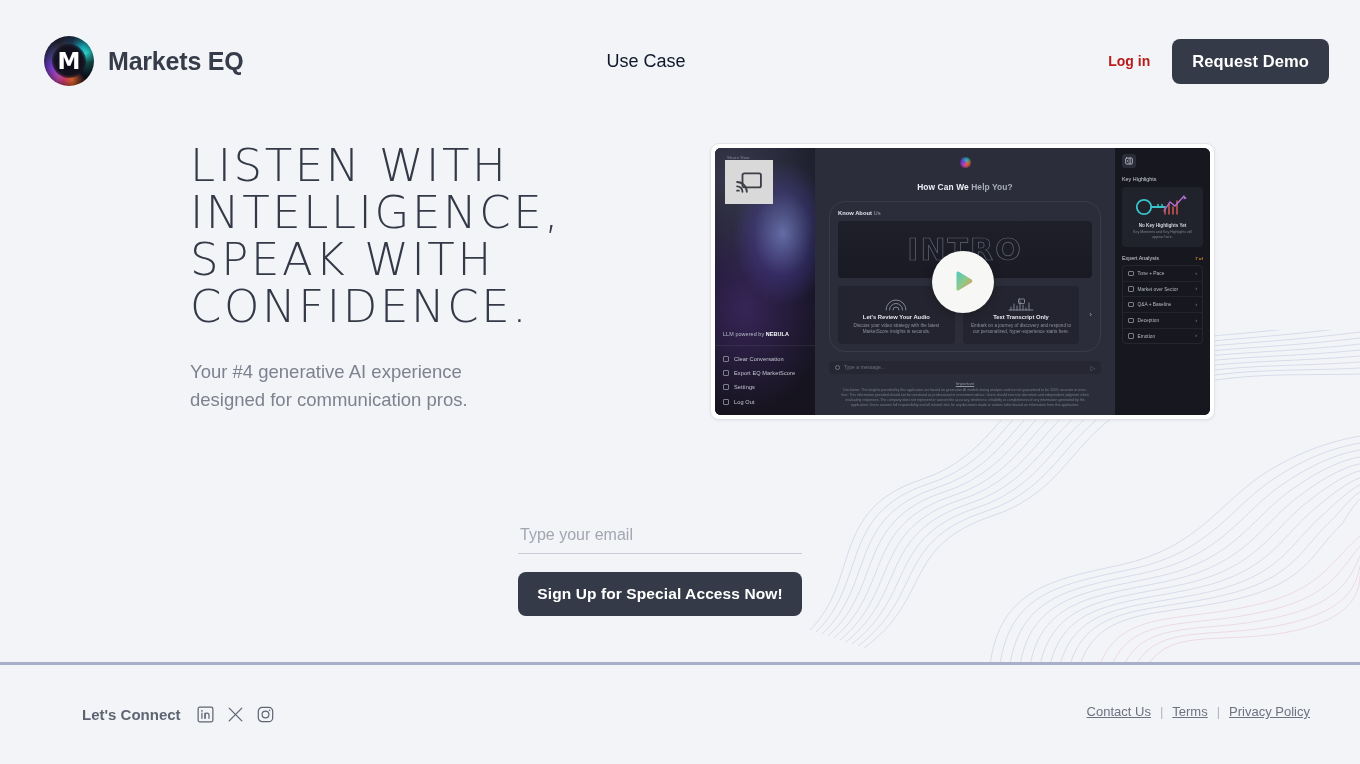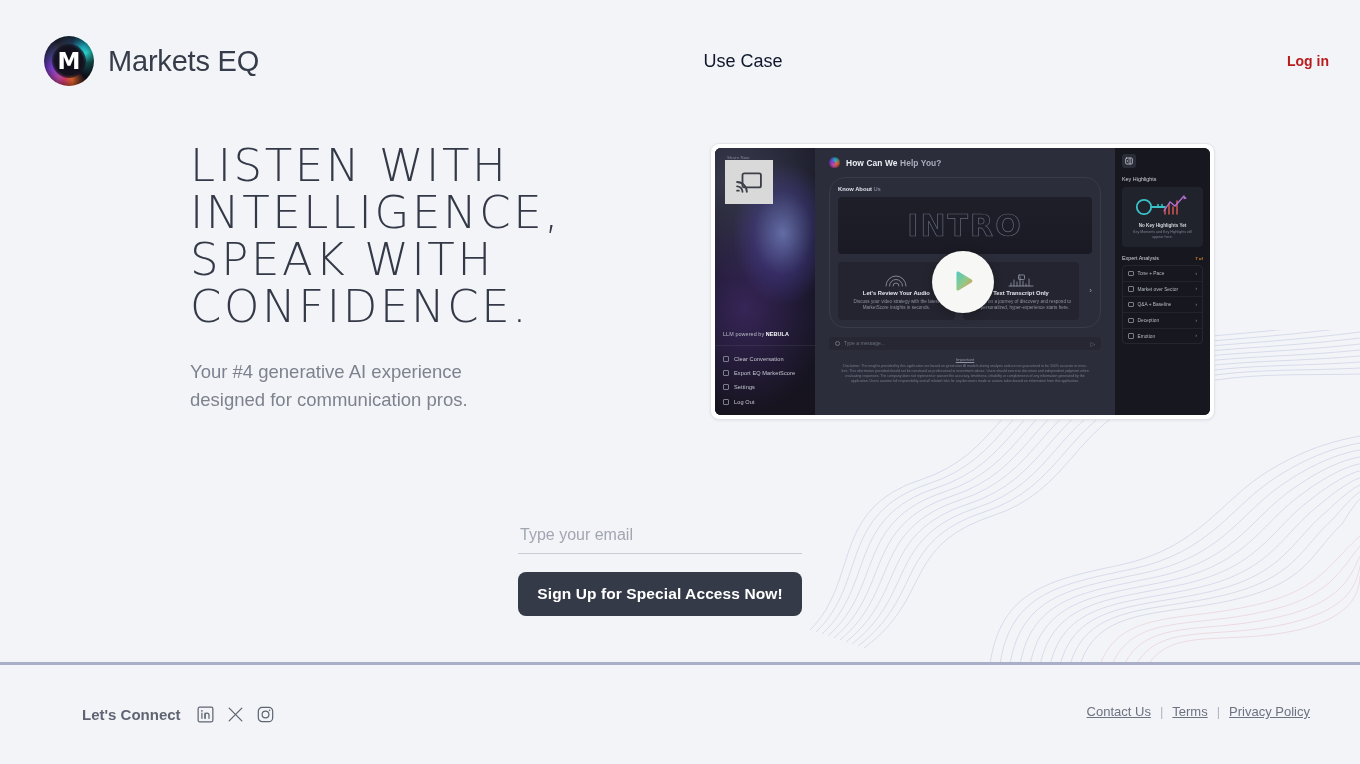--- a/index.html
+++ b/index.html
@@ -74,22 +74,22 @@
     justify-content: center;
     font-family: "DejaVu Sans", sans-serif;
     font-weight: 700;
     font-size: 23px;
     color: #ffffff;
     letter-spacing: 0;
     line-height: 1;
   }
 
   .brand-name {
-    font-size: 29px;
-    font-weight: 400;
+    font-size: 25px;
+    font-weight: 700;
     color: #363c49;
     letter-spacing: -0.2px;
   }
 
   .nav-center {
     flex: 1;
     display: flex;
     justify-content: center;
     padding-right: 60px;
   }
@@ -255,23 +255,24 @@
   
   .app-center {
     flex: 1;
     position: relative;
     background: #2b2d3a;
     padding: 9px 14px 0 14px;
     min-width: 0;
   }
   .app-head {
     display: flex;
-    align-items: flex-end;
-    gap: 6px;
+    align-items: center;
+    gap: 14px;
     margin-bottom: 9px;
+    flex-direction: column;
   }
   .app-head-avatar {
     width: 11px; height: 11px; border-radius: 50%;
     background: conic-gradient(from 200deg, #c14ca8, #7b3fd4, #1fb8c9, #e0642a, #c14ca8);
     box-shadow: inset 0 0 3px rgba(0,0,0,0.8);
     flex: 0 0 11px;
   }
   .app-head-title {
     font-size: 8.4px;
     font-weight: 700;
@@ -631,20 +632,21 @@
     </div>
     <span class="brand-name">Markets EQ</span>
   </div>
 
   <nav class="nav-center">
     <span class="nav-link-usecase">Use Case</span>
   </nav>
 
   <div class="nav-right">
     <span class="login-link">Log in</span>
+    <button class="demo-btn">Request Demo</button>
   </div>
 
 </header>
 
 <section class="hero">
   <div class="hero-left">
     <h1 class="hero-title">LISTEN WITH
 INTELLIGENCE,
 SPEAK WITH
 CONFIDENCE.</h1>

